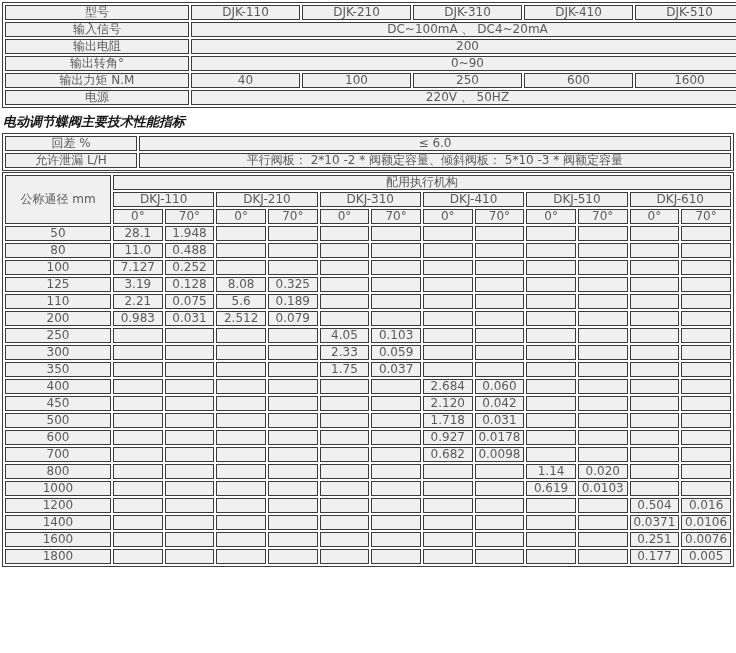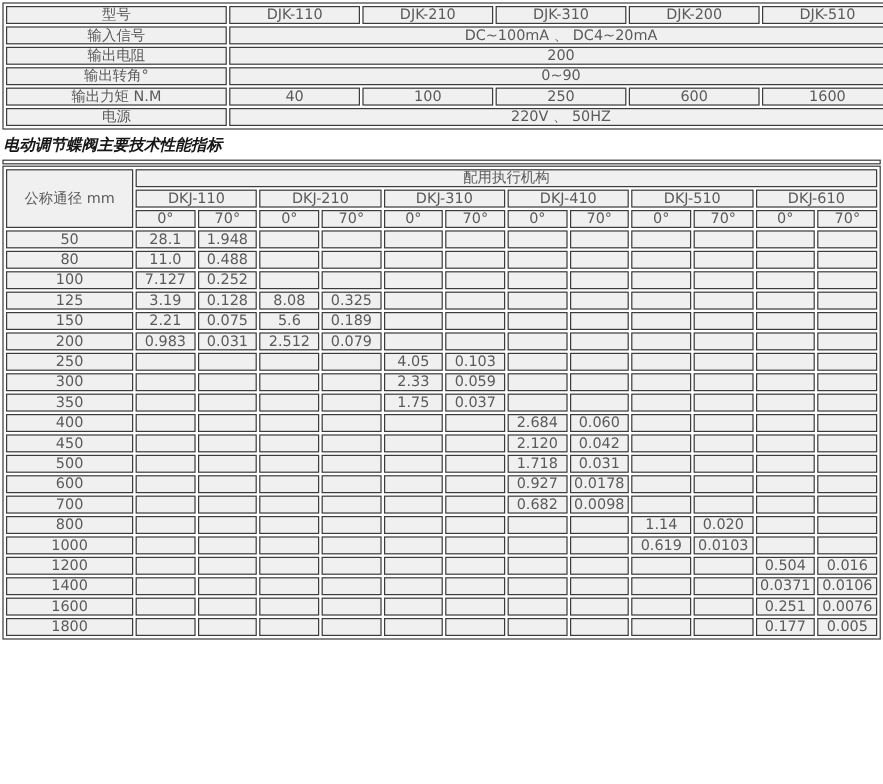--- a/index.html
+++ b/index.html
@@ -39,21 +39,21 @@
       <col style="width:109px">
         <col style="width:109px">
         <col style="width:109px">
     </colgroup>
     <tbody id="t1-body">
         <tr>
           <td>型号</td>
           <td>DJK-110</td>
           <td>DJK-210</td>
           <td>DJK-310</td>
-          <td>DJK-200</td>
+          <td>DJK-410</td>
           <td>DJK-510</td>
         </tr>
         <tr>
           <td>输入信号</td>
           <td colspan="5">DC~100mA 、 DC4~20mA</td>
         </tr>
         <tr>
           <td>输出电阻</td>
           <td colspan="5">200</td>
         </tr>
@@ -77,20 +77,28 @@
   </table>
 
   <div class="section-title">电动调节蝶阀主要技术性能指标</div>
 
   <table class="grid t2">
     <colgroup>
         <col style="width:132px">
         <col>
       </colgroup>
     <tbody id="t2-body">
+        <tr>
+          <td>回差 %</td>
+          <td>≤ 6.0</td>
+        </tr>
+        <tr>
+          <td>允许泄漏 L/H</td>
+          <td>平行阀板： 2*10 -2 * 阀额定容量、倾斜阀板： 5*10 -3 * 阀额定容量</td>
+        </tr>
       </tbody>
   </table>
 
 
   <table class="grid t3">
     <colgroup id="t3-cols">
         <col style="width:106px">
         <col>
         <col>
         <col>
@@ -187,21 +195,21 @@
           <td></td>
           <td></td>
           <td></td>
           <td></td>
           <td></td>
           <td></td>
           <td></td>
           <td></td>
         </tr>
         <tr>
-          <td>150</td>
+          <td>110</td>
           <td>2.21</td>
           <td>0.075</td>
           <td>5.6</td>
           <td>0.189</td>
           <td></td>
           <td></td>
           <td></td>
           <td></td>
           <td></td>
           <td></td>

